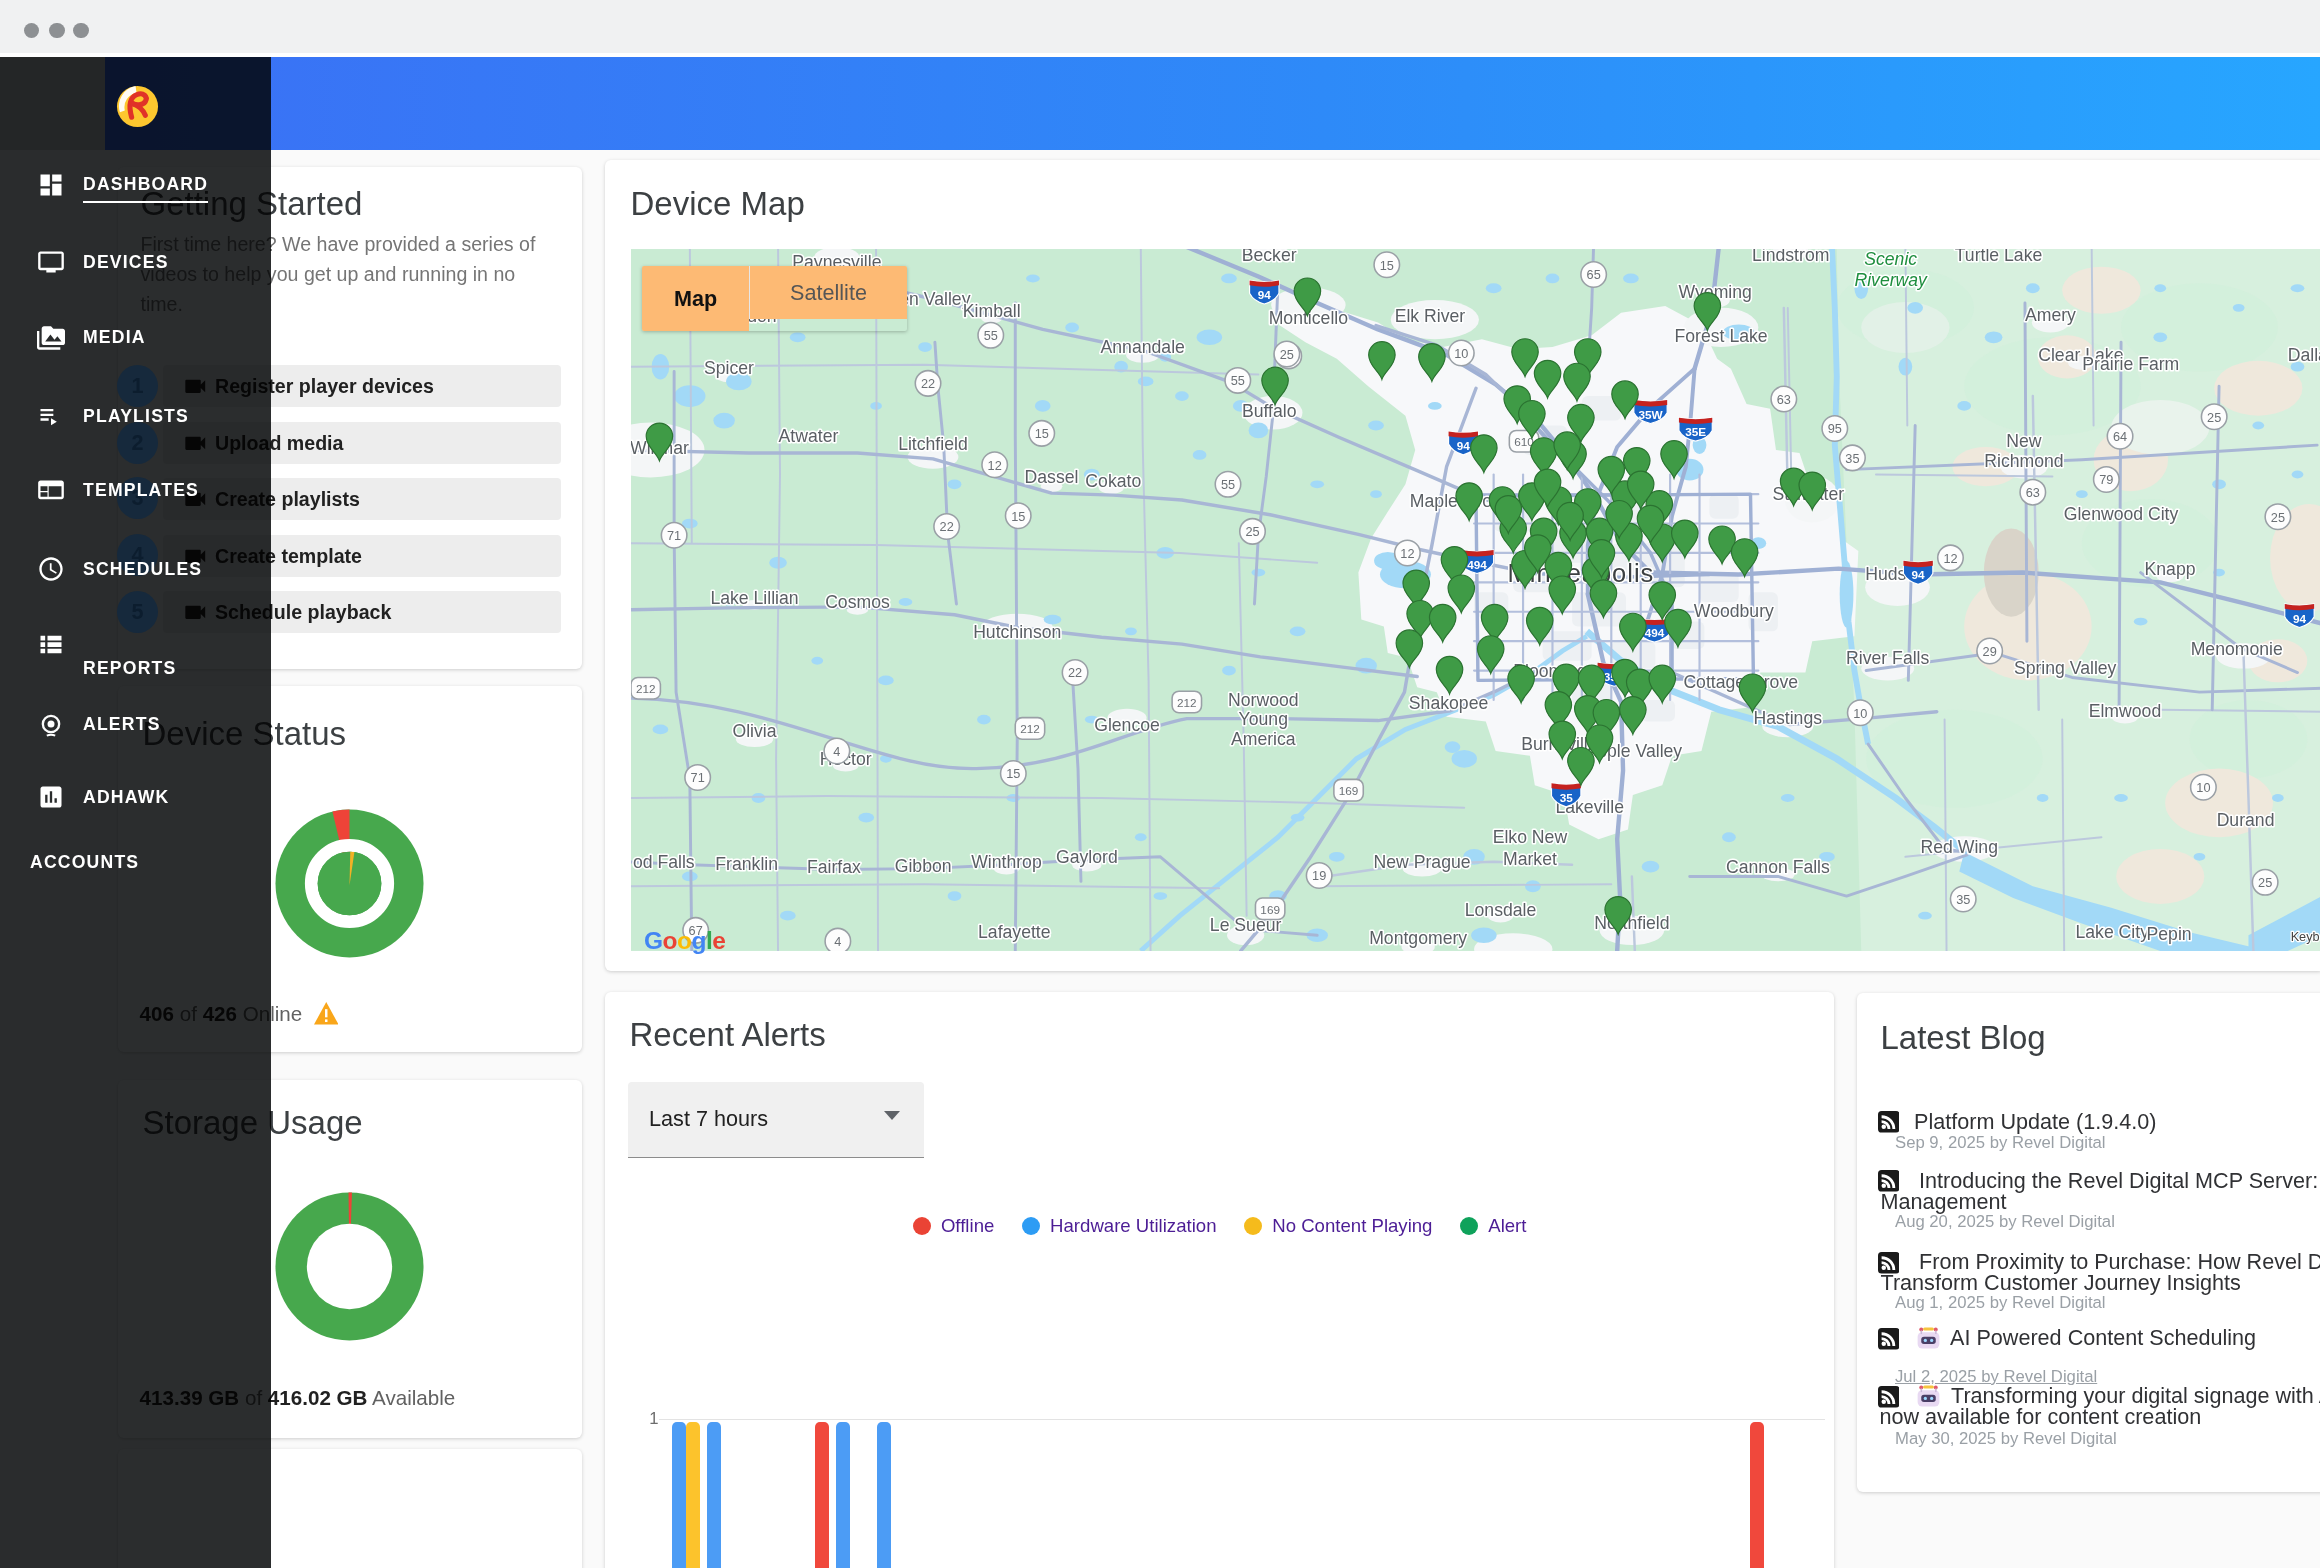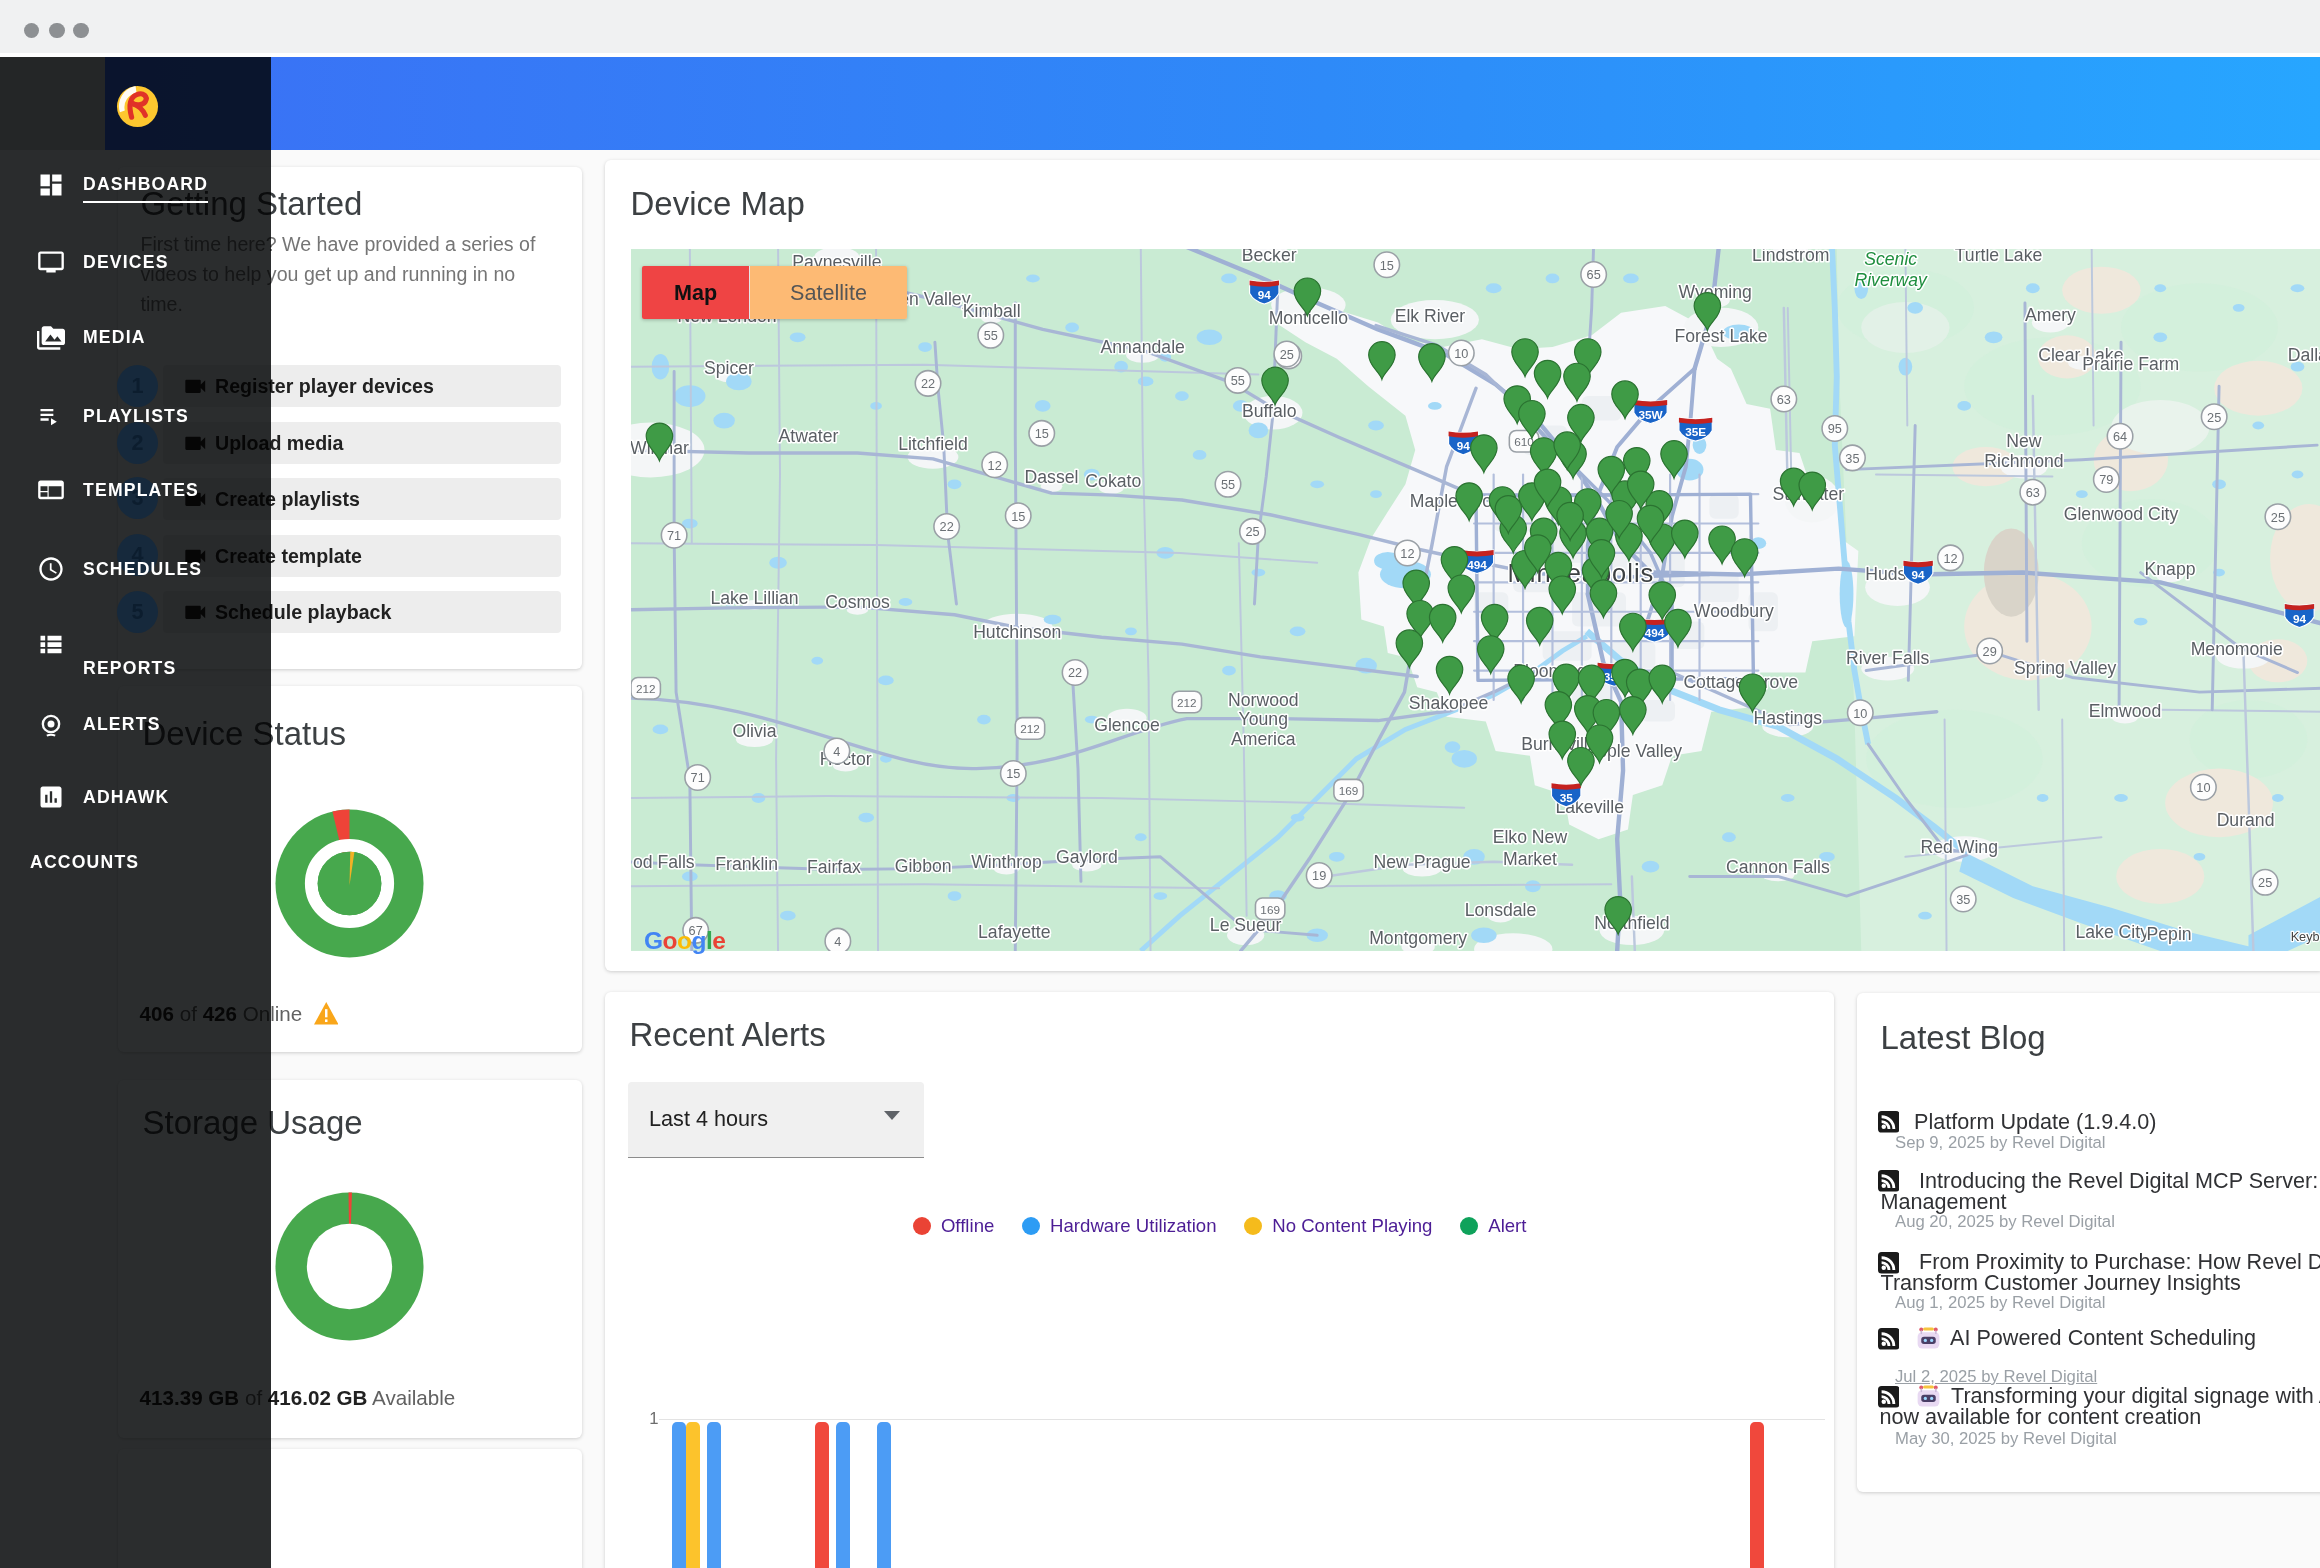--- a/index.html
+++ b/index.html
@@ -663,29 +663,29 @@
         <use href="#pin" x="1030" y="265"></use>
         <use href="#pin" x="895" y="290"></use>
         <use href="#pin" x="1008" y="295"></use>
         <use href="#pin" x="958" y="297"></use>
         <use href="#pin" x="1040" y="300"></use>
         <use href="#pin" x="925" y="330"></use>
         <use href="#pin" x="990" y="335"></use>
       </g>
 </svg>
 <div style="position:absolute; left:37px; top:106px; display:flex; box-shadow:0 1px 3.9px rgba(0,0,0,0.25); border-radius:2px; overflow:hidden; font-size:21.6px;">
-  <div style="width:107px; height:53px; background:#ef4444; display:flex; align-items:center; justify-content:center; font-weight:700; color:#111;">Map</div>
+  <div style="width:107px; height:65px; background:#fdba74; display:flex; align-items:center; justify-content:center; font-weight:700; color:#111;">Map</div>
   <div style="width:158px; height:53px; background:#fdba74; display:flex; align-items:center; justify-content:center; color:#565656; border-left:1px solid #e6e6e6;">Satellite</div>
 </div>
 <div style="position:absolute; left:39px; top:767px; font-size:24.5px; font-weight:700; letter-spacing:-0.5px;"><span style="color:#4285F4">G</span><span style="color:#EA4335">o</span><span style="color:#FBBC05">o</span><span style="color:#4285F4">g</span><span style="color:#34A853">l</span><span style="color:#EA4335">e</span></div>
   </div>
 <div class="card" id="cardRA" style="left:605px; top:992px; width:1229px; height:686px;">
   <div class="h1" style="position:absolute; left:24.5px; top:23.5px;">Recent Alerts</div>
   <div style="position:absolute; left:22.5px; top:90px; width:296px; height:76px; background:#f0f0f0; border-bottom:1px solid #8c8c8c; border-radius:3.9px 3.9px 0 0;">
-    <span style="position:absolute; left:21.6px; top:23.5px; font-size:21.6px; color:#212121;">Last 4 hours</span>
+    <span style="position:absolute; left:21.6px; top:23.5px; font-size:21.6px; color:#212121;">Last 7 hours</span>
     <span style="position:absolute; right:23.5px; top:29px; width:0; height:0; border-left:8.8px solid transparent; border-right:8.8px solid transparent; border-top:9.8px solid #5f6368;"></span>
   </div>
   <div id="legend" style="position:absolute; left:0; top:223px; width:1229px; display:flex; justify-content:center; align-items:center; font-size:18.6px; color:#4c1d95;">
     <span class="ldot" style="background:#ea4335;"></span>
       <span style="margin:0 27.4px 0 9.8px;">Offline</span>
     <span class="ldot" style="background:#2d9cf4;"></span>
       <span style="margin:0 27.4px 0 9.8px;">Hardware Utilization</span>
     <span class="ldot" style="background:#f5bb1c;"></span>
       <span style="margin:0 27.4px 0 9.8px;">No Content Playing</span>
     <span class="ldot" style="background:#0fa25b;"></span>

